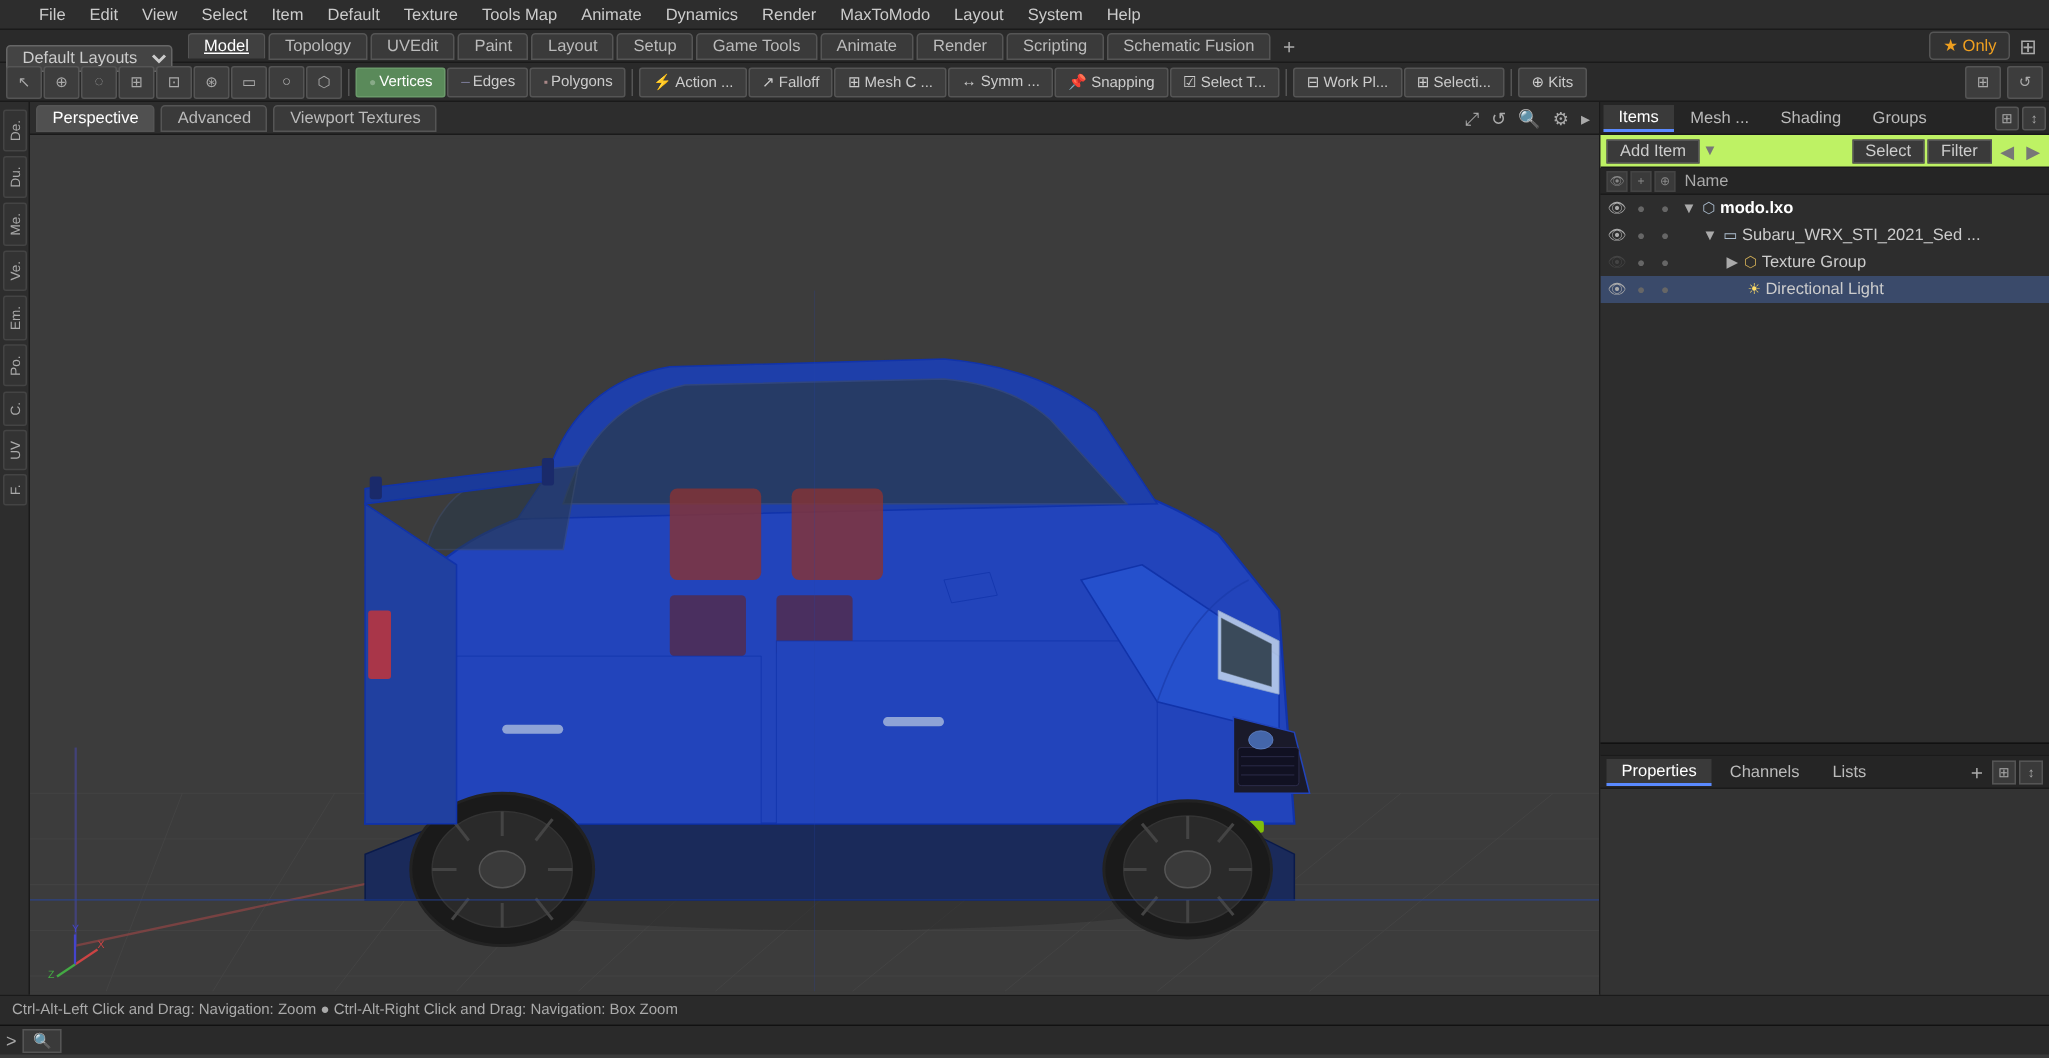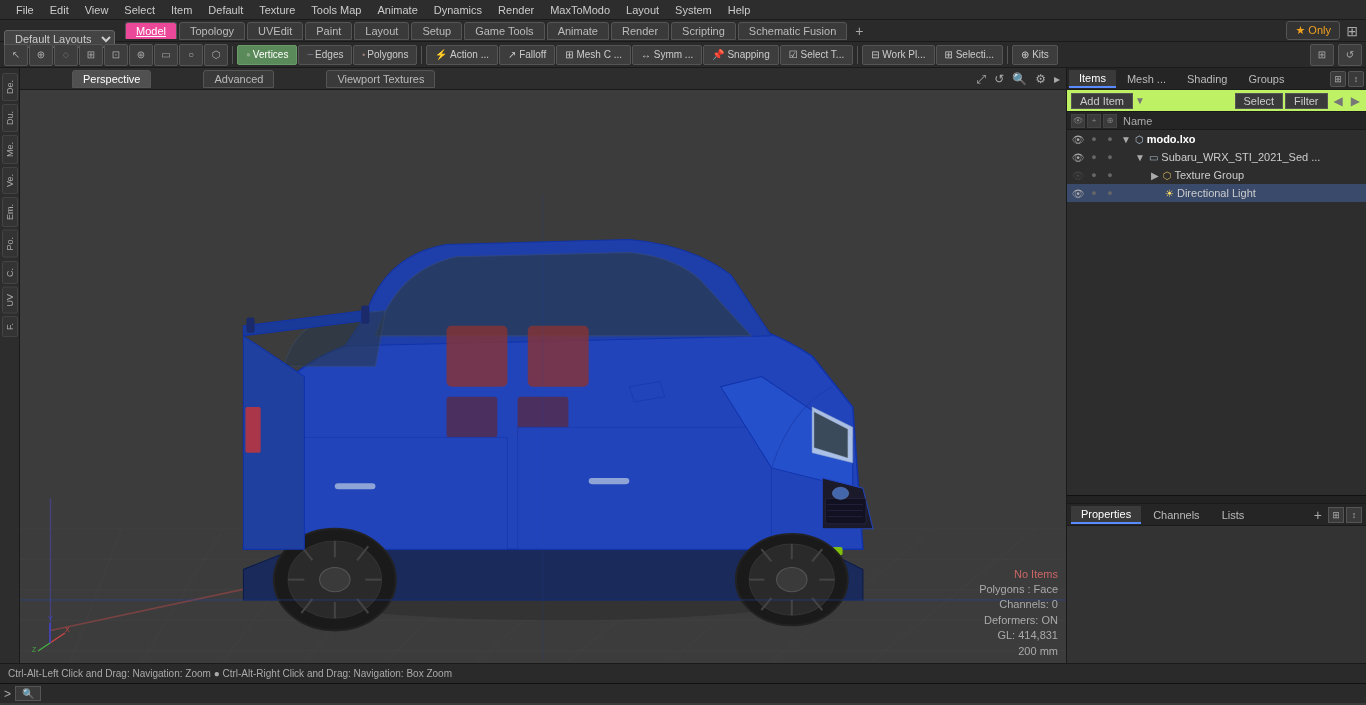--- a/index.html
+++ b/index.html
@@ -1,47 +1,47 @@
 <!DOCTYPE html>
 <html><head>
   <meta charset="utf-8">
   <style>
     * { margin: 0; padding: 0; box-sizing: border-box; }
     body { width: 1366px; height: 705px; background: #3a3a3a; font-family: Arial, sans-serif; font-size: 11px; color: #ccc; overflow: hidden; user-select: none; }
 
     
-    #menubar { display: flex; align-items: center; height: 20px; background: #2d2d2d; border-bottom: 1px solid #1a1a1a; padding: 0 8px; gap: 0; }
+    #menubar { display: flex; align-items: center; height: 20px; background: #2d2d2d; border-bottom: 1px solid #1a1a1a; padding: 0 18px; gap: 0; }
     .menu-item { padding: 2px 8px; color: #ccc; font-size: 11px; cursor: pointer; white-space: nowrap; }
 
     
     #toolbar2 { display: flex; align-items: center; height: 22px; background: #2a2a2a; border-bottom: 1px solid #1a1a1a; gap: 2px; padding: 0 4px; }
     .layout-dropdown { background: #444; border: 1px solid #666; color: #ccc; font-size: 11px; padding: 1px 6px; border-radius: 3px; cursor: pointer; margin-top: 16px; }
     .tab-btn { padding: 2px 10px; background: #3a3a3a; color: #bbb; font-size: 11px; border: 1px solid #555; border-radius: 3px 3px 0 0; cursor: pointer; white-space: nowrap; }
-    .tab-btn.active { background: #ec4899; color: #fff; border-bottom: none; text-decoration: underline; }
+    .tab-btn.active { background: #404040; color: #fff; border-bottom: none; text-decoration: underline; }
     .tab-plus { padding: 2px 6px; color: #aaa; cursor: pointer; font-size: 14px; }
     .tab-star { margin-left: auto; padding: 2px 8px; color: #f0a020; font-size: 11px; background: #333; border: 1px solid #555; border-radius: 3px; }
 
     
     #toolbar3 { display: flex; align-items: center; height: 26px; background: #2a2a2a; border-bottom: 1px solid #1a1a1a; padding: 0 4px; gap: 1px; }
     .tool-btn { width: 24px; height: 22px; background: #3d3d3d; border: 1px solid #555; border-radius: 2px; cursor: pointer; display: flex; align-items: center; justify-content: center; color: #aaa; font-size: 10px; }
     .tool-separator { width: 1px; height: 18px; background: #555; margin: 0 3px; }
     .mode-btn { padding: 1px 8px; height: 20px; background: #3d3d3d; border: 1px solid #555; border-radius: 2px; cursor: pointer; color: #ccc; font-size: 10px; display: flex; align-items: center; gap: 2px; white-space: nowrap; }
     .mode-btn.active { background: #5a8a5a; border-color: #6a9a6a; color: #fff; }
 
     
     #main-layout { display: flex; width: 1366px; height: calc(705px - 20px - 22px - 26px - 22px - 20px); }
 
     
     #left-sidebar { width: 20px; background: #2d2d2d; border-right: 1px solid #1a1a1a; display: flex; flex-direction: column; align-items: center; padding-top: 4px; gap: 1px; overflow: hidden; }
     .sidebar-tab { width: 16px; writing-mode: vertical-rl; text-orientation: mixed; transform: rotate(180deg); font-size: 9px; color: #aaa; padding: 6px 2px; cursor: pointer; white-space: nowrap; background: #333; border: 1px solid #444; border-radius: 2px; margin: 1px 0; }
 
     
     #viewport-container { flex: 1; display: flex; flex-direction: column; background: #404040; }
     #viewport-tabs { display: flex; align-items: center; height: 22px; background: #2d2d2d; border-bottom: 1px solid #1a1a1a; padding: 0 4px; gap: 4px; }
-    .vp-tab { padding: 2px 10px; background: #3a3a3a; color: #bbb; font-size: 11px; border: 1px solid #555; border-radius: 3px 3px 0 0; cursor: pointer; margin-left: 48px; }
+    .vp-tab { padding: 2px 10px; background: #3a3a3a; color: #bbb; font-size: 11px; border: 1px solid #555; border-radius: 3px 3px 0 0; cursor: pointer; }
     .vp-tab.active { background: #505050; color: #fff; }
     .vp-tab-icons { margin-left: auto; display: flex; gap: 4px; align-items: center; color: #aaa; font-size: 12px; }
     .vp-tab-icon { cursor: pointer; padding: 2px; }
 
     #viewport { flex: 1; position: relative; background: #3c3c3c; overflow: hidden; }
 
     
     .grid-svg { position: absolute; top: 0; left: 0; width: 100%; height: 100%; pointer-events: none; }
 
     
@@ -340,28 +340,20 @@
         <svg width="40" height="40" viewBox="0 0 40 40">
           <line x1="20" y1="30" x2="35" y2="20" stroke="#cc4444" stroke-width="1.5"></line>
           <line x1="20" y1="30" x2="20" y2="10" stroke="#4444cc" stroke-width="1.5"></line>
           <line x1="20" y1="30" x2="8" y2="38" stroke="#44aa44" stroke-width="1.5"></line>
           <text x="35" y="19" fill="#cc4444" font-size="7">X</text>
           <text x="18" y="8" fill="#4444cc" font-size="7">Y</text>
           <text x="2" y="39" fill="#44aa44" font-size="7">Z</text>
         </svg>
       </div>
 
-      <div id="viewport-status">
-        <div class="status-line no-items">No Items</div>
-        <div class="status-line">Polygons : Face</div>
-        <div class="status-line">Channels: 0</div>
-        <div class="status-line">Deformers: ON</div>
-        <div class="status-line">GL: 414,831</div>
-        <div class="status-line">200 mm</div>
-      </div>
     </div>
   </div>
 
   <div id="right-panel">
 
     <div id="items-panel">
 
       <div id="items-tabs">
         <div class="items-tab active">Items</div>
         <div class="items-tab">Mesh ...</div>

